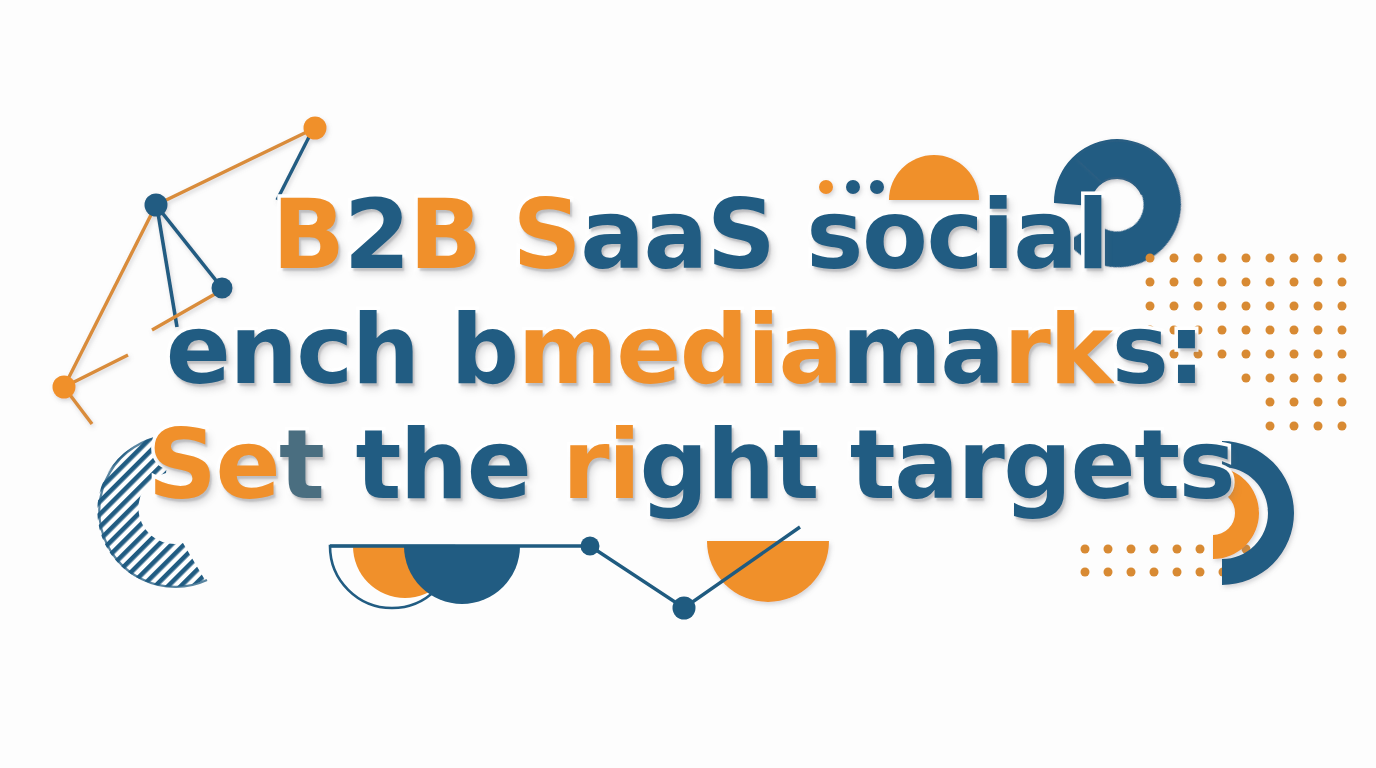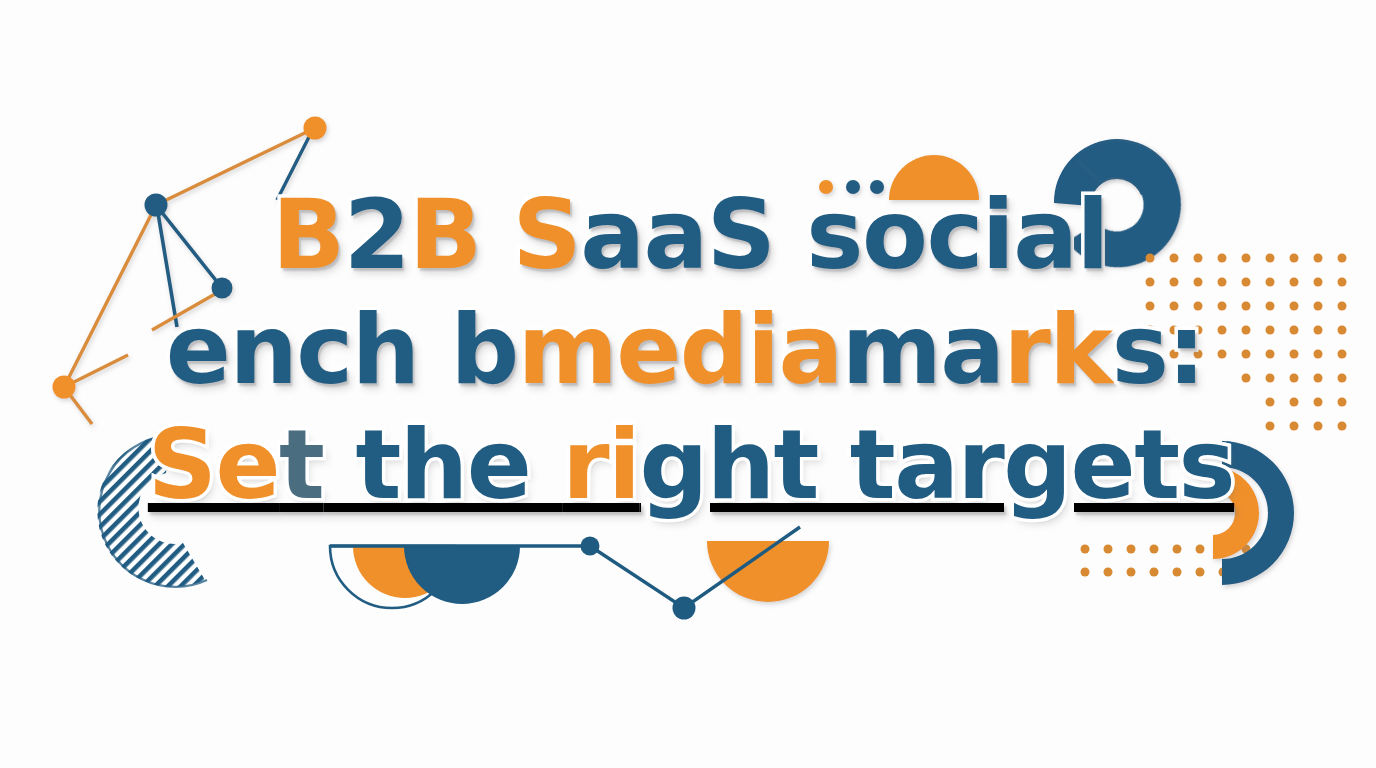--- a/index.html
+++ b/index.html
@@ -47,21 +47,21 @@
     paint-order: stroke fill;
     text-shadow:
        2px 3px 2px rgba(120,120,125,0.35),
        4px 6px 7px rgba(120,120,125,0.22);
   }
   .o  { color: #F0902B; }
   .b  { color: #215C82; }
   .g  { color: #4A6E80; }
   #line1 { margin-left: 4px; }
   #line2 { margin-left: -6px; }
-  #line3 { margin-left: 6px; text-decoration: underline; }
+  #line3 { margin-left: 6px; }
 </style>
 </head>
 <body>
 
 <div id="canvas">
 
   <svg id="decor-layer" viewBox="0 0 1376 768" xmlns="http://www.w3.org/2000/svg">
     <defs>
       <pattern id="hatch" patternUnits="userSpaceOnUse" width="9" height="9" patternTransform="rotate(45)">
         <rect width="9" height="9" fill="#ffffff"></rect>

